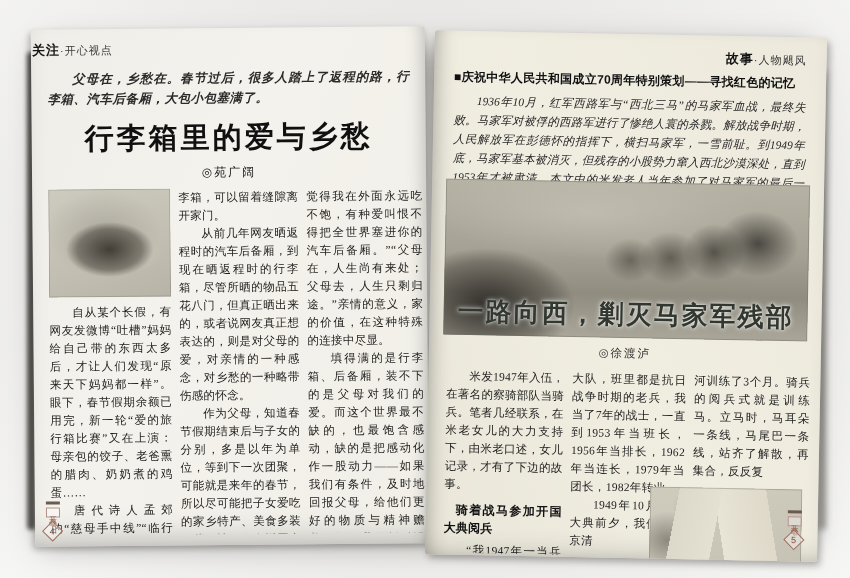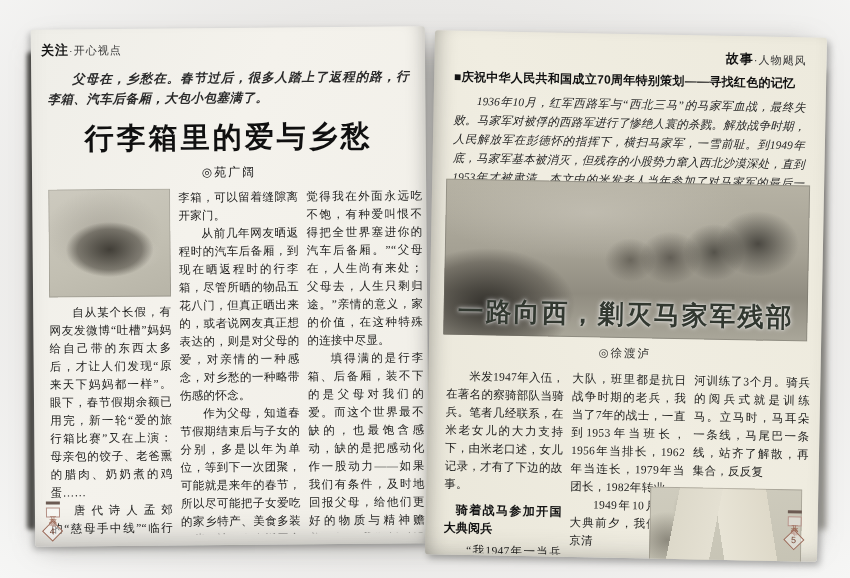--- a/index.html
+++ b/index.html
@@ -31,21 +31,21 @@
   .page-right{
     left:430px;top:34px;width:392px;height:524px;
     background:linear-gradient(245deg,#edeadd 0%,#f0ede1 55%,#eae7da 100%);
     transform:rotate(1.1deg);
     box-shadow:3px 4px 7px rgba(0,0,0,.28), inset 16px 0 20px -14px rgba(0,0,0,.30),
                inset -4px -20px 26px -20px rgba(60,60,60,.30);
   }
   
   .p-header{position:absolute;top:12px;font-family:"Liberation Sans","DejaVu Sans",sans-serif;font-size:11px;color:#3a3a3a;letter-spacing:1px;}
   .p-header .sec{font-weight:bold;font-size:13px;color:#141414;}
-  .page-left .p-header{left:10px;}
+  .page-left .p-header{left:1px;}
   .page-right .p-header{right:20px;top:14px;}
   
   .lp-intro{
     position:absolute;left:16px;top:40px;width:362px;
     font-style:italic;font-weight:bold;font-size:12.5px;line-height:20px;color:#2b2b2b;
     text-indent:2em;text-align:justify;letter-spacing:.5px;
   }
   .lp-title{
     position:absolute;left:0;top:90px;width:100%;text-align:center;
     font-family:"Liberation Sans","DejaVu Sans",sans-serif;

